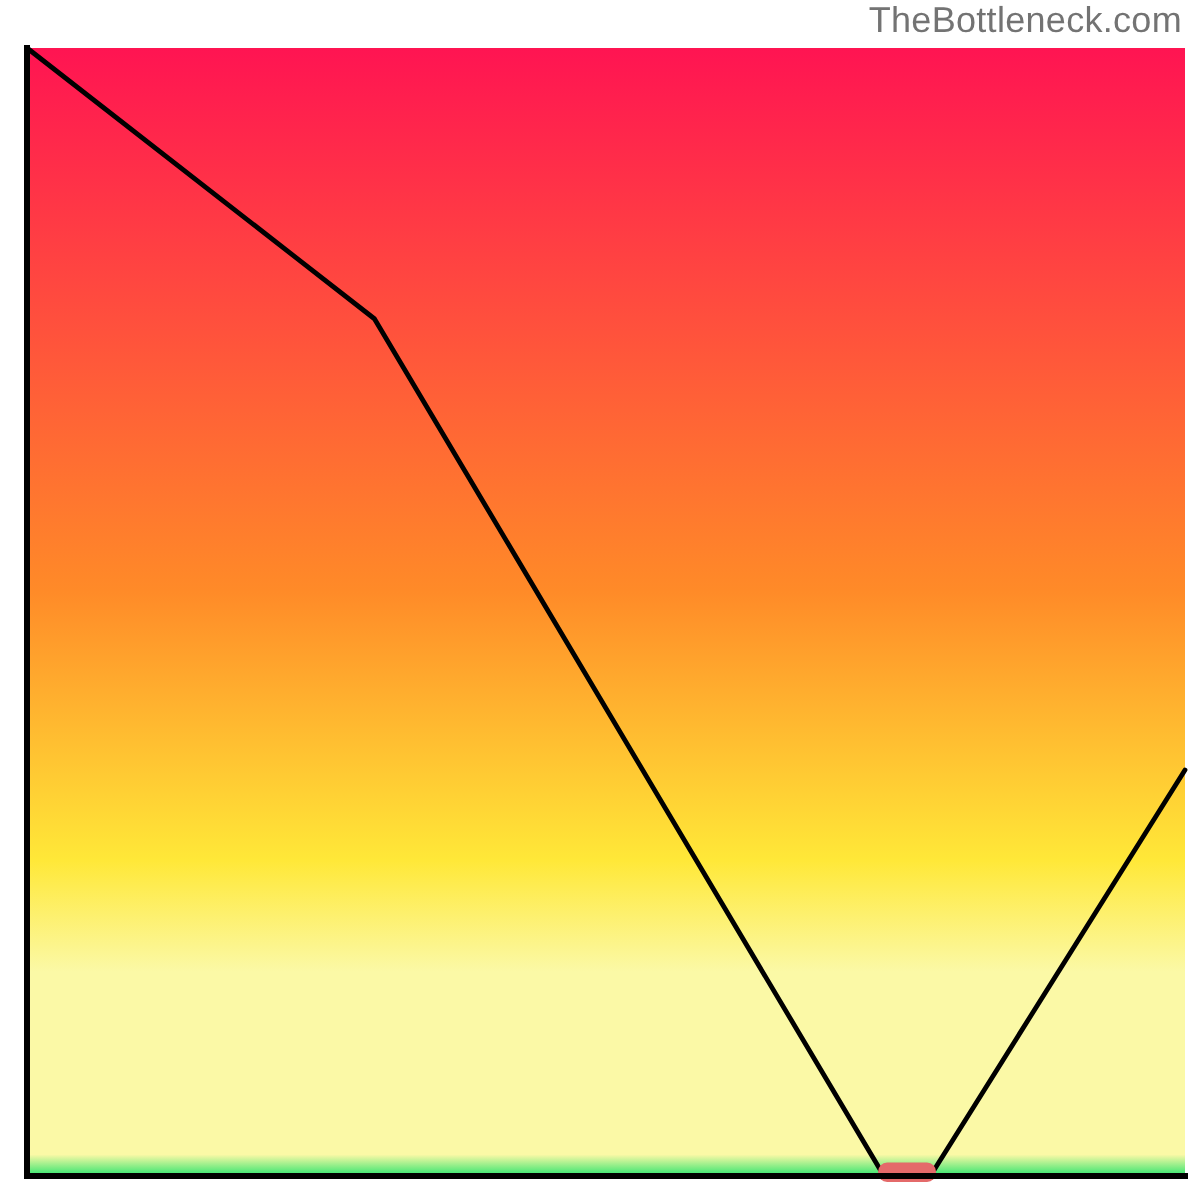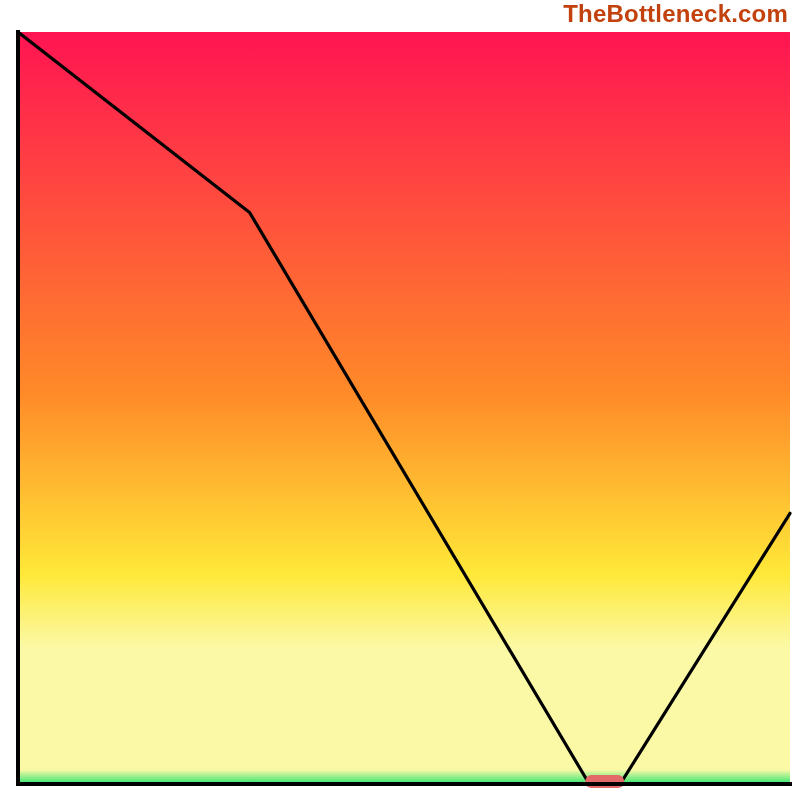--- a/index.html
+++ b/index.html
@@ -14,22 +14,22 @@
   .frame {
     position: relative;
     width: 800px;
     height: 800px;
   }
   .watermark {
     position: absolute;
     top: 0;
     right: 12px;
     font-size: 24px;
-    font-weight: 700;
-    color: #c2410c;
+    font-weight: 400;
+    color: #737373;
     letter-spacing: 0.2px;
   }
   svg.plot {
     position: absolute;
     left: 0;
     top: 0;
   }
 </style>
 </head>
 <body>

